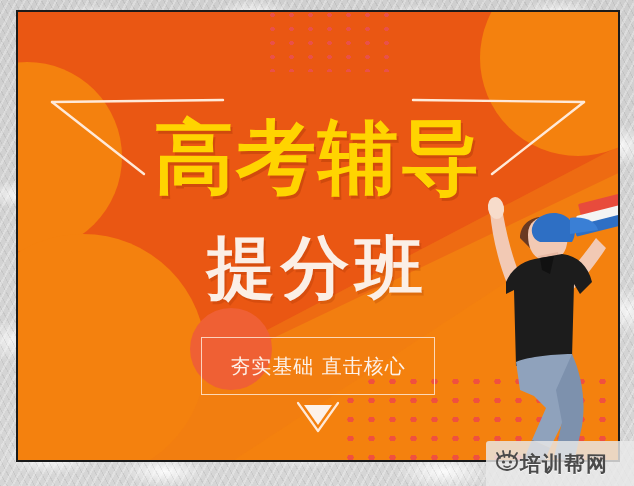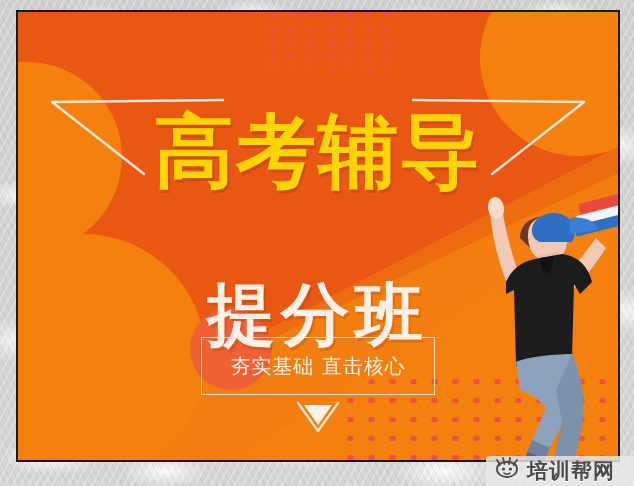--- a/index.html
+++ b/index.html
@@ -87,30 +87,29 @@
   #textblock{
     position:absolute;left:0;right:0;top:0;
     text-align:center;
   }
   #headline{
     position:absolute;left:0;right:0;top:106px;
     font-size:80px;line-height:1;font-weight:bold;
     color:#ffd400;
     letter-spacing:2px;
     text-shadow:2px 3px 0 rgba(150,45,0,.30);
-    font-family:Liberation Mono, monospace;
+    font-family:Liberation Sans, sans-serif;
   }
   #subhead{
     position:absolute;left:0;right:0;top:222px;
     font-size:68px;line-height:1;font-weight:bold;
     color:#fbefe6;
     letter-spacing:6px;
     text-shadow:2px 3px 0 rgba(150,45,0,.22);
     font-family:"DejaVu Sans","Liberation Sans",sans-serif;
-    margin-top:47px;
   }
   #taglinebox{
     position:absolute;left:50%;transform:translateX(-50%);
     top:325px;width:234px;height:58px;
     border:1.6px solid rgba(255,235,220,.82);
     box-sizing:border-box;
     display:flex;align-items:center;justify-content:center;
   }
   #tagline{
     font-size:20px;color:#fdf2ea;letter-spacing:1px;
@@ -119,24 +118,24 @@
   #chevron{
     position:absolute;left:50%;transform:translateX(-50%);top:388px;
   }
 
   
   #student{position:absolute;right:-4px;top:178px;width:168px;height:286px;}
 
   
   #watermark{
     position:absolute;right:0px;bottom:0px;
-    height:30px;min-width:148px;
+    height:45px;min-width:148px;
     background:rgba(233,233,233,.82);
     border-radius:3px 0 0 0;
-    display:flex;align-items:center;gap:7px;
+    display:flex;align-items:center;
     padding:0 10px 0 8px;
     box-sizing:border-box;
   }
   #wm-text{
     font-size:21px;font-weight:bold;color:#4a4a4a;letter-spacing:1px;
     font-family:"DejaVu Sans","Liberation Sans",sans-serif;
     text-shadow:0 1px 0 rgba(255,255,255,.7);
   }
 </style>
 </head>

